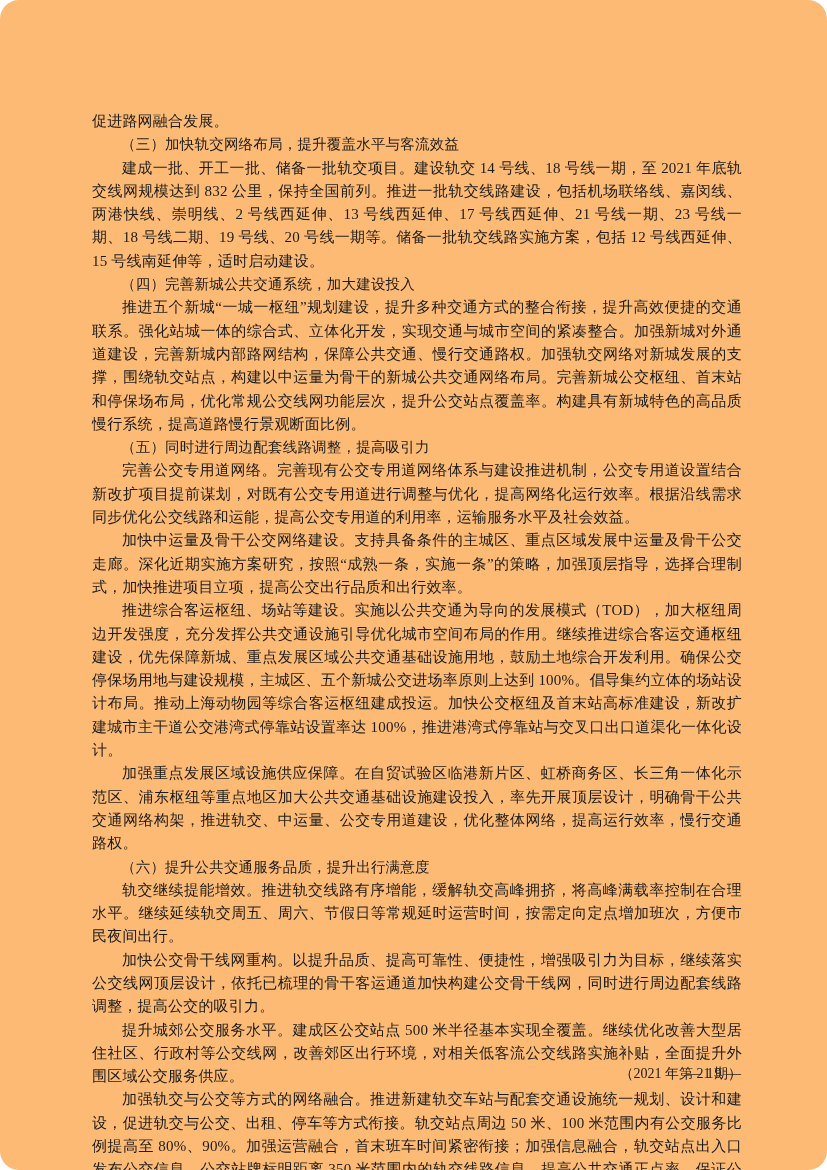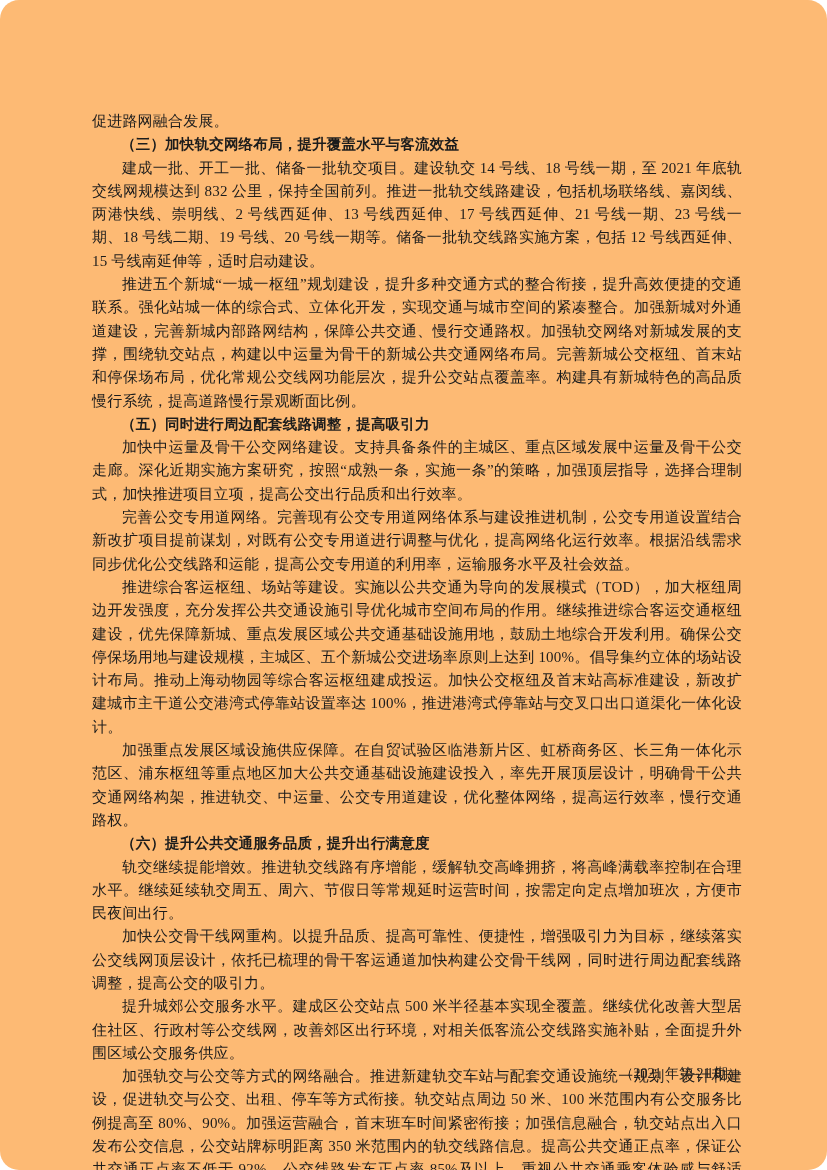--- a/index.html
+++ b/index.html
@@ -34,21 +34,21 @@
   }
   .content p.continuation {
     text-indent: 0;
   }
   .content p.body {
     text-indent: 2em;
   }
   .content p.heading {
     text-indent: 2em;
     text-align: left;
-    font-weight: 700;
+    font-weight: 400;
     font-family: "Liberation Sans", "DejaVu Sans", sans-serif;
     font-size: 14.5px;
   }
   .footer {
     position: absolute;
     left: 92px;
     top: 1062px;
     width: 650px;
     height: 24px;
     font-size: 14px;
@@ -68,24 +68,25 @@
 </style>
 </head>
 <body>
 
 <div class="page">
   <div class="content">
 
   <p class="continuation">促进路网融合发展。</p>
       <p class="heading">（三）加快轨交网络布局，提升覆盖水平与客流效益</p>
       <p class="body">建成一批、开工一批、储备一批轨交项目。建设轨交 14 号线、18 号线一期，至 2021 年底轨交线网规模达到 832 公里，保持全国前列。推进一批轨交线路建设，包括机场联络线、嘉闵线、两港快线、崇明线、2 号线西延伸、13 号线西延伸、17 号线西延伸、21 号线一期、23 号线一期、18 号线二期、19 号线、20 号线一期等。储备一批轨交线路实施方案，包括 12 号线西延伸、15 号线南延伸等，适时启动建设。</p>
+      <p class="heading">（四）完善新城公共交通系统，加大建设投入</p>
       <p class="body">推进五个新城“一城一枢纽”规划建设，提升多种交通方式的整合衔接，提升高效便捷的交通联系。强化站城一体的综合式、立体化开发，实现交通与城市空间的紧凑整合。加强新城对外通道建设，完善新城内部路网结构，保障公共交通、慢行交通路权。加强轨交网络对新城发展的支撑，围绕轨交站点，构建以中运量为骨干的新城公共交通网络布局。完善新城公交枢纽、首末站和停保场布局，优化常规公交线网功能层次，提升公交站点覆盖率。构建具有新城特色的高品质慢行系统，提高道路慢行景观断面比例。</p>
       <p class="heading">（五）同时进行周边配套线路调整，提高吸引力</p>
+      <p class="body">完善公交专用道网络。完善现有公交专用道网络体系与建设推进机制，公交专用道设置结合新改扩项目提前谋划，对既有公交专用道进行调整与优化，提高网络化运行效率。根据沿线需求同步优化公交线路和运能，提高公交专用道的利用率，运输服务水平及社会效益。</p>
       <p class="body">加快中运量及骨干公交网络建设。支持具备条件的主城区、重点区域发展中运量及骨干公交走廊。深化近期实施方案研究，按照“成熟一条，实施一条”的策略，加强顶层指导，选择合理制式，加快推进项目立项，提高公交出行品质和出行效率。</p>
-      <p class="body">完善公交专用道网络。完善现有公交专用道网络体系与建设推进机制，公交专用道设置结合新改扩项目提前谋划，对既有公交专用道进行调整与优化，提高网络化运行效率。根据沿线需求同步优化公交线路和运能，提高公交专用道的利用率，运输服务水平及社会效益。</p>
       <p class="body">推进综合客运枢纽、场站等建设。实施以公共交通为导向的发展模式（TOD），加大枢纽周边开发强度，充分发挥公共交通设施引导优化城市空间布局的作用。继续推进综合客运交通枢纽建设，优先保障新城、重点发展区域公共交通基础设施用地，鼓励土地综合开发利用。确保公交停保场用地与建设规模，主城区、五个新城公交进场率原则上达到 100%。倡导集约立体的场站设计布局。推动上海动物园等综合客运枢纽建成投运。加快公交枢纽及首末站高标准建设，新改扩建城市主干道公交港湾式停靠站设置率达 100%，推进港湾式停靠站与交叉口出口道渠化一体化设计。</p>
       <p class="body">加强重点发展区域设施供应保障。在自贸试验区临港新片区、虹桥商务区、长三角一体化示范区、浦东枢纽等重点地区加大公共交通基础设施建设投入，率先开展顶层设计，明确骨干公共交通网络构架，推进轨交、中运量、公交专用道建设，优化整体网络，提高运行效率，慢行交通路权。</p>
       <p class="heading">（六）提升公共交通服务品质，提升出行满意度</p>
       <p class="body">轨交继续提能增效。推进轨交线路有序增能，缓解轨交高峰拥挤，将高峰满载率控制在合理水平。继续延续轨交周五、周六、节假日等常规延时运营时间，按需定向定点增加班次，方便市民夜间出行。</p>
       <p class="body">加快公交骨干线网重构。以提升品质、提高可靠性、便捷性，增强吸引力为目标，继续落实公交线网顶层设计，依托已梳理的骨干客运通道加快构建公交骨干线网，同时进行周边配套线路调整，提高公交的吸引力。</p>
       <p class="body">提升城郊公交服务水平。建成区公交站点 500 米半径基本实现全覆盖。继续优化改善大型居住社区、行政村等公交线网，改善郊区出行环境，对相关低客流公交线路实施补贴，全面提升外围区域公交服务供应。</p>
       <p class="body">加强轨交与公交等方式的网络融合。推进新建轨交车站与配套交通设施统一规划、设计和建设，促进轨交与公交、出租、停车等方式衔接。轨交站点周边 50 米、100 米范围内有公交服务比例提高至 80%、90%。加强运营融合，首末班车时间紧密衔接；加强信息融合，轨交站点出入口发布公交信息，公交站牌标明距离 350 米范围内的轨交线路信息。提高公共交通正点率，保证公共交通正点率不低于 92%，公交线路发车正点率 85%及以上。重视公共交通乘客体验感与舒适度，乘客满意度保持 85.5 分</p>
     </div>
   <div class="footer">
     <span class="issue">（2021 年第 21 期）</span>

